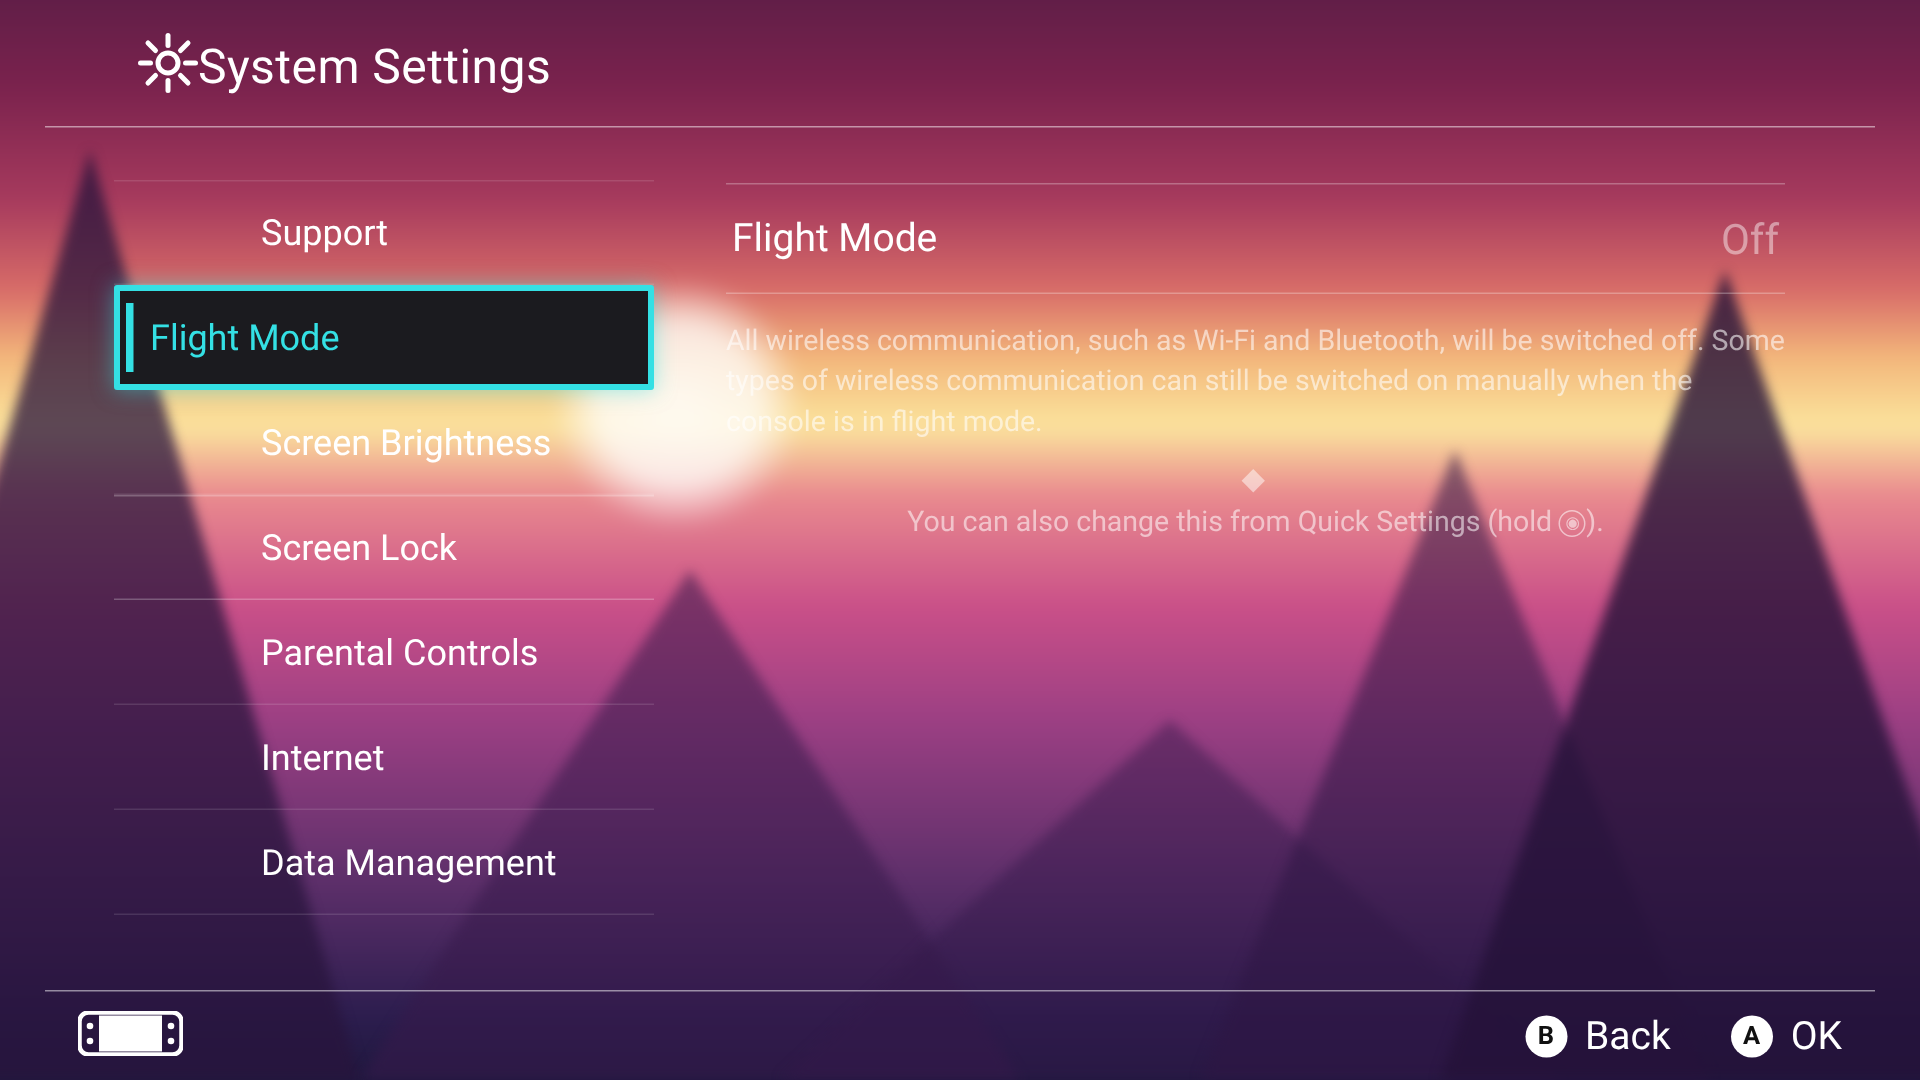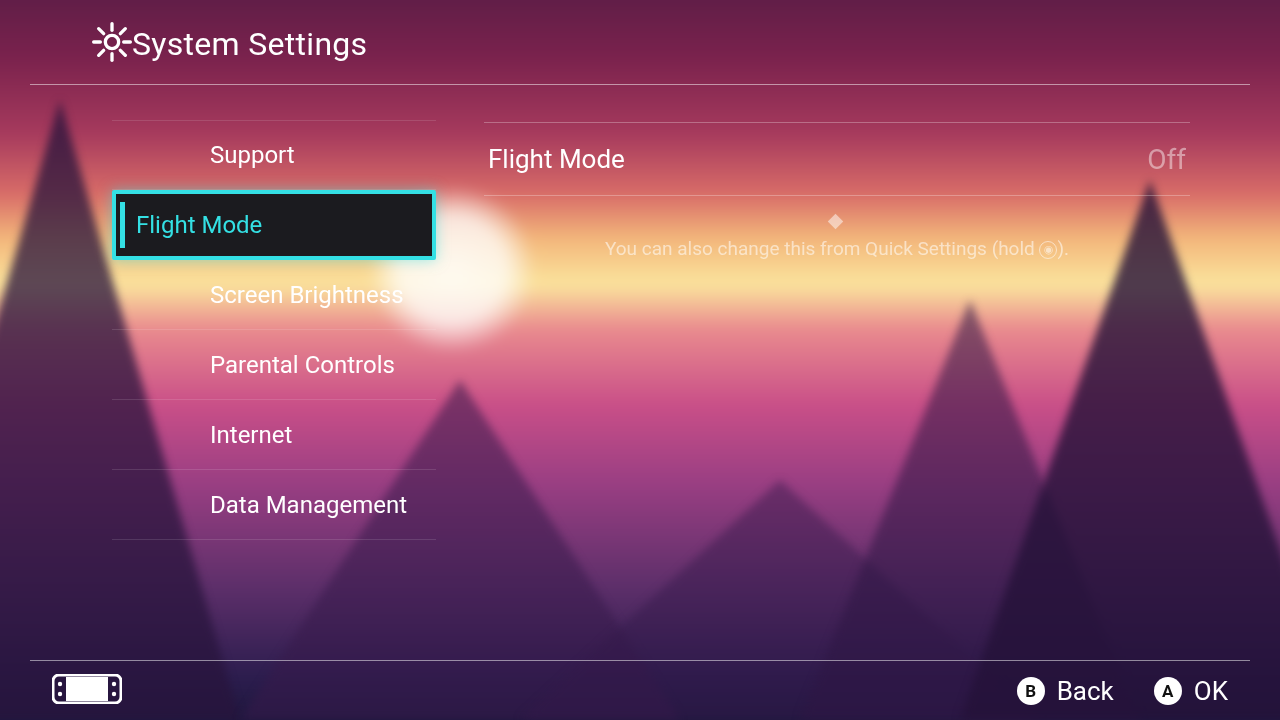--- a/index.html
+++ b/index.html
@@ -27,21 +27,21 @@
   .header {
     display:flex; align-items:center; 
     padding: 22px 30px 18px 62px;
     border-bottom:1px solid rgba(255,255,255,0.5);
     margin: 0 30px;
   }
   .header h1 { font-size:32px; font-weight:400; letter-spacing:0.3px; }
 
   .body { display:flex; position:absolute; top:92px; bottom:60px; left:0; right:0; }
 
-  .sidebar { width:440px; padding-top:28px;padding-left:36px; }
+  .sidebar { width:440px; padding-top:28px; }
   .side-item {
     height:70px; display:flex; align-items:center;
     font-size:24px; color:#fff; padding-left:98px;
     margin-left:76px; margin-right:4px;
     border-bottom:1px solid rgba(255,255,255,0.12);
   }
   .side-item.first { border-top:1px solid rgba(255,255,255,0.12); }
   .side-item.selected {
     background:#1b1b1f;
     border:4px solid #34e0e4;
@@ -127,36 +127,40 @@
     <div class="sidebar">
       <div class="side-item first">
         <span>Support</span>
       </div>
       <div class="side-item selected">
         <span>Flight Mode</span>
       </div>
       <div class="side-item">
         <span>Screen Brightness</span>
       </div>
+      <div class="side-item group-sep" style="border-bottom:1px solid rgba(255,255,255,0.25);">
+        <span>Screen Lock</span>
+      </div>
       <div class="side-item">
         <span>Parental Controls</span>
       </div>
       <div class="side-item">
         <span>Internet</span>
       </div>
       <div class="side-item">
         <span>Data Management</span>
       </div>
     </div>
 
     <div class="content">
       <div class="setting-row">
         <span>Flight Mode</span>
         <span class="val">Off</span>
       </div>
+      <p class="desc">All wireless communication, such as Wi-Fi and Bluetooth, will be switched off. Some types of wireless communication can still be switched on manually when the console is in flight mode.</p>
       <p class="hint">
         <span class="diamond"></span>
         <span>
           <span>You can also change this from Quick Settings (hold </span><span class="btn-glyph">◉</span><span>).</span>
         </span>
       </p>
     </div>
   </div>
 
   <div class="footer">

